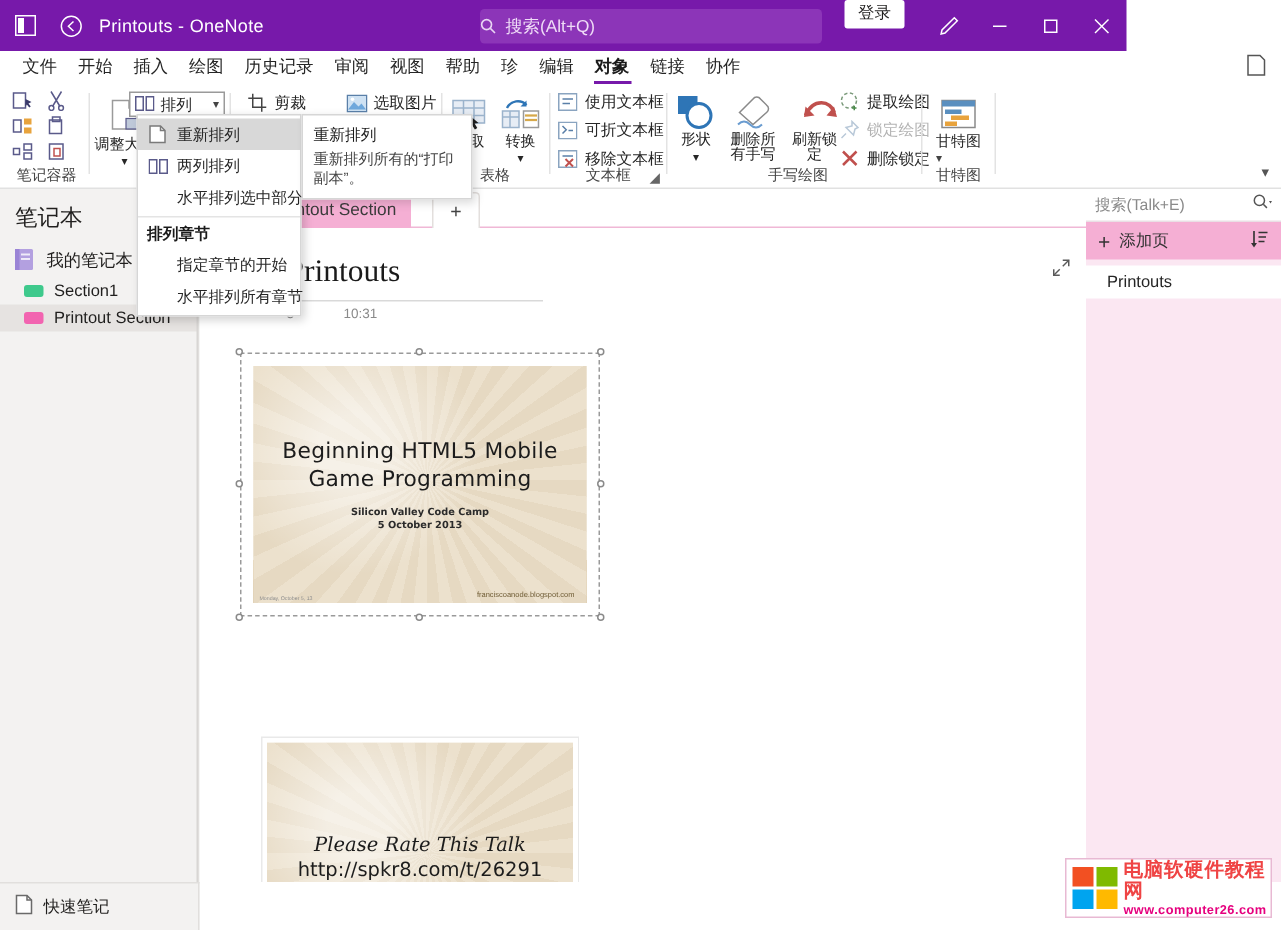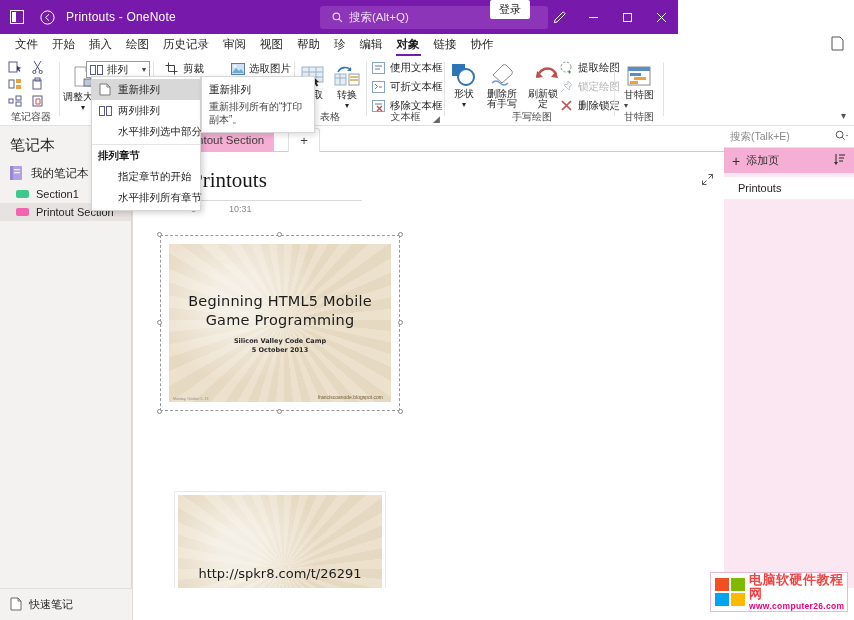--- a/index.html
+++ b/index.html
@@ -7,38 +7,38 @@
     width: 854px; height: 620px;
     overflow: hidden;
     font-family: "Liberation Sans", "DejaVu Sans", sans-serif;
     background: #ffffff;
     -webkit-font-smoothing: antialiased;
   }
   #app { position: relative; width: 854px; height: 620px; overflow: hidden; }
 
   
   .titlebar {
-    position: absolute; top: 0; left: 0; width: 678px; height: 34px;
+    position: absolute; top: 0; left: 0; width: 751px; height: 34px;
     background: #7719aa; display: flex; align-items: center;
   }
   .tb-waffle {
     width: 34px; height: 34px; display: flex; align-items: center; justify-content: center;
   }
   .tb-waffle svg { display: block; }
   .tb-back {
     width: 26px; height: 34px; display: flex; align-items: center; justify-content: center;
   }
   .tb-title {
     color: #ffffff; font-size: 12px; margin-left: 6px; white-space: nowrap;
     letter-spacing: .2px;
   }
   .tb-search {
     position: absolute; left: 320px; top: 6px; width: 228px; height: 23px;
     background: #8c35b8; border-radius: 3px; display: flex; align-items: center;
-    padding: 0 12px; color: #efdcf7; font-size: 11.5px;
+    padding: 0 0; color: #efdcf7; font-size: 11.5px;
   }
   .tb-search .sico { margin-right: 6px; display: flex; }
   .tb-right { position: absolute; right: 0; top: 0; height: 34px; display: flex; align-items: flex-start; }
   .signin-btn {
     background: #ffffff; color: #201f1e; font-size: 11px;
     padding: 2px 9px; border-radius: 2px; margin-right: 12px; line-height: 15px;
   }
   .tb-ico {
     width: 34px; height: 34px; display: flex; align-items: center; justify-content: center;
     color: #ffffff;
@@ -626,20 +626,21 @@
         <div class="slide-title">Beginning HTML5 Mobile Game Programming</div>
         <div class="slide-sub">Silicon Valley Code Camp</div>
         <div class="slide-sub" style="margin-top:0;">5 October 2013</div>
         <div class="slide-footer">franciscoanode.blogspot.com</div>
         <div class="slide-stamp">Monday, October 5, 13</div>
       </div>
     </div>
 
     <div class="imgbox" style="left:42px; top:340px; width:210px; height:160px;">
       <div class="slide" style="inset:0;border:3px solid #ffffff;box-shadow:0 0 0 1px #e9e9e9;">
+        <div class="slide2-title">Please Rate This Talk</div>
         <div class="slide2-url">http://spkr8.com/t/26291</div>
       </div>
     </div>
   </div>
 
   <div class="rightpane">
     <div class="rp-search">
       <span class="grow">搜索(Talk+E)</span>
       <span>
         <svg width="13" height="12" viewBox="0 0 13 12">

